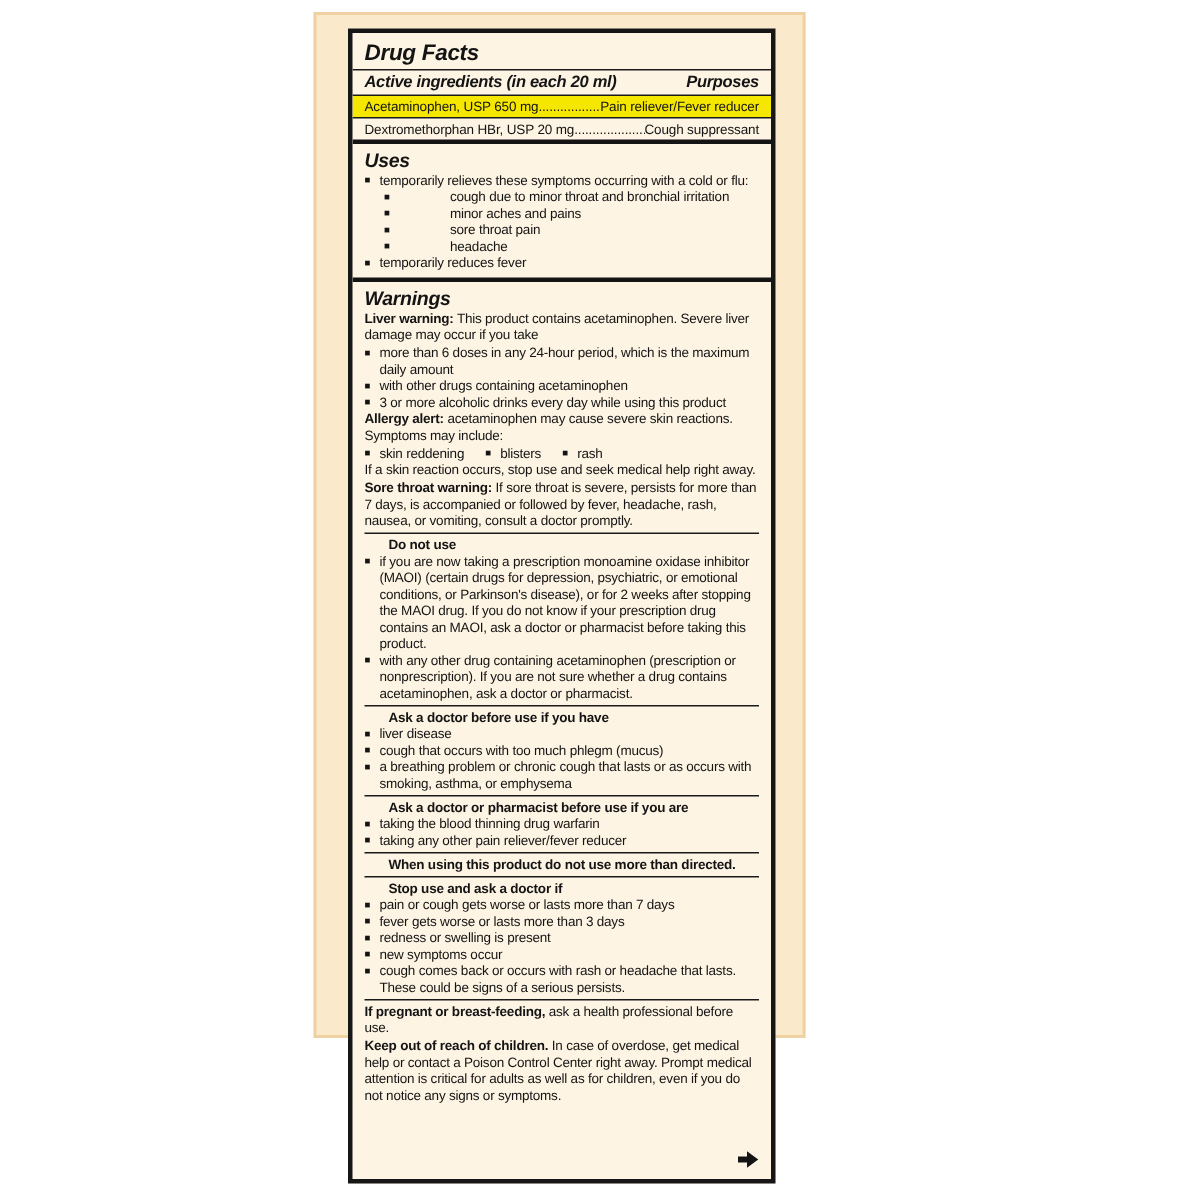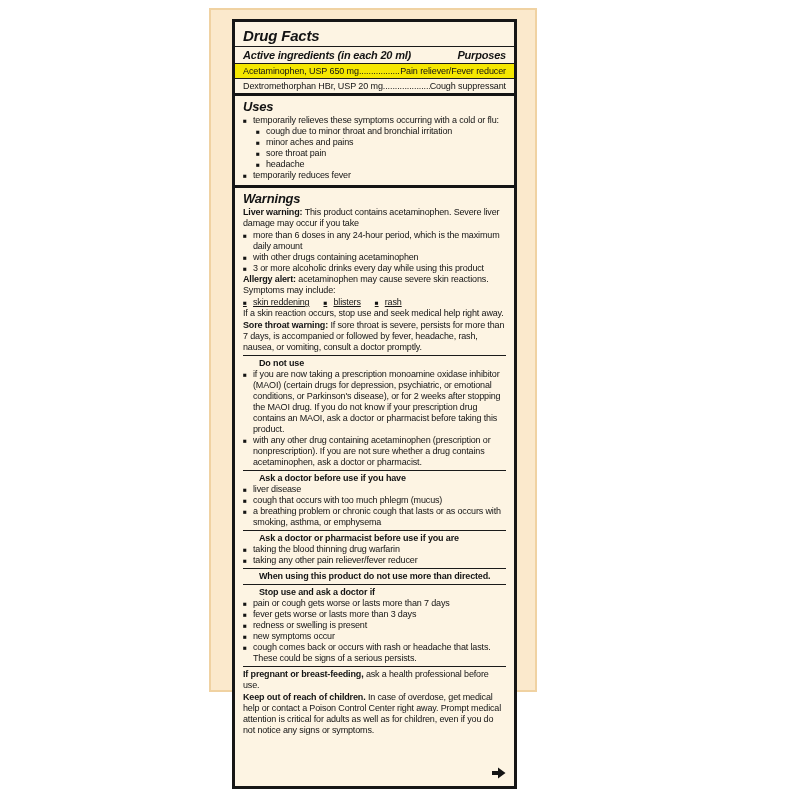--- a/index.html
+++ b/index.html
@@ -29,23 +29,23 @@
   }
   .ing-row.hl{background:#f5e700;}
   .ing-row .dots{flex:1;overflow:hidden;}
   .h2{font-size:13px;font-weight:bold;font-style:italic;letter-spacing:-0.2px;line-height:15px;margin-bottom:1px;}
   .p{margin:0 0 1px 0;font-size:9px;line-height:11px;letter-spacing:-0.15px;}
   .p b{letter-spacing:-0.15px;}
   .h3{font-size:9px;line-height:11px;font-weight:bold;letter-spacing:-0.15px;margin:1px 0 0 16px;}
   .b-row{display:flex;font-size:9px;line-height:11px;letter-spacing:-0.15px;margin:0;}
   .b-row .bullet{flex:0 0 10px;font-size:6.5px;line-height:11px;}
   .b-row .bt{flex:1;}
-  .b-row.ind{margin-left:13px;}
+  .b-row.ind{margin-left:13px;gap:34px;}
   .sym-row{display:flex;gap:14px;font-size:9px;line-height:11px;letter-spacing:-0.15px;}
-  .sym{display:flex;text-decoration:underline;}
+  .sym{display:flex;}
   .sym .bullet{flex:0 0 10px;font-size:6.5px;line-height:11px;}
   .uses-sec{padding:3px 8px 4px;border-radius:17px;}
   .warn-sec{padding:3px 8px 4px;}
   .arrow{position:absolute;right:8px;bottom:7px;width:14px;height:12px;}
   .arrow svg{display:block;}
 </style>
 </head>
 <body>
 
 <div class="panel">

